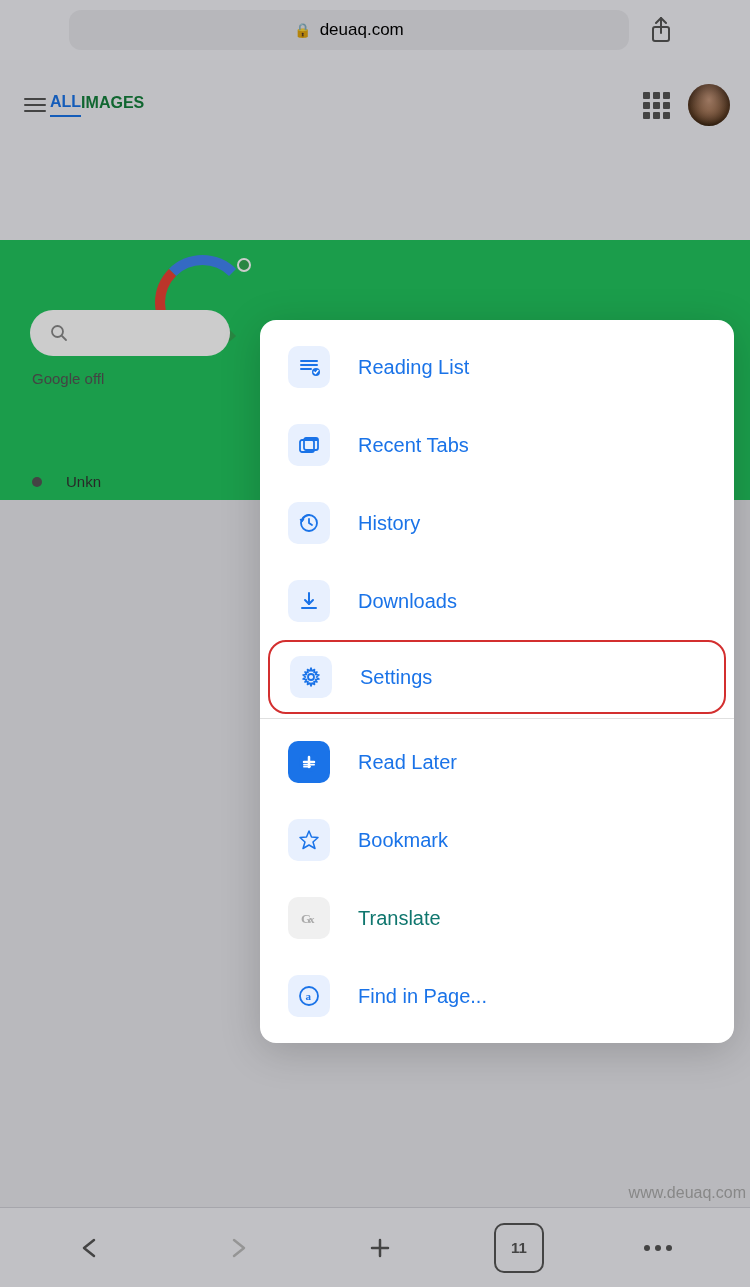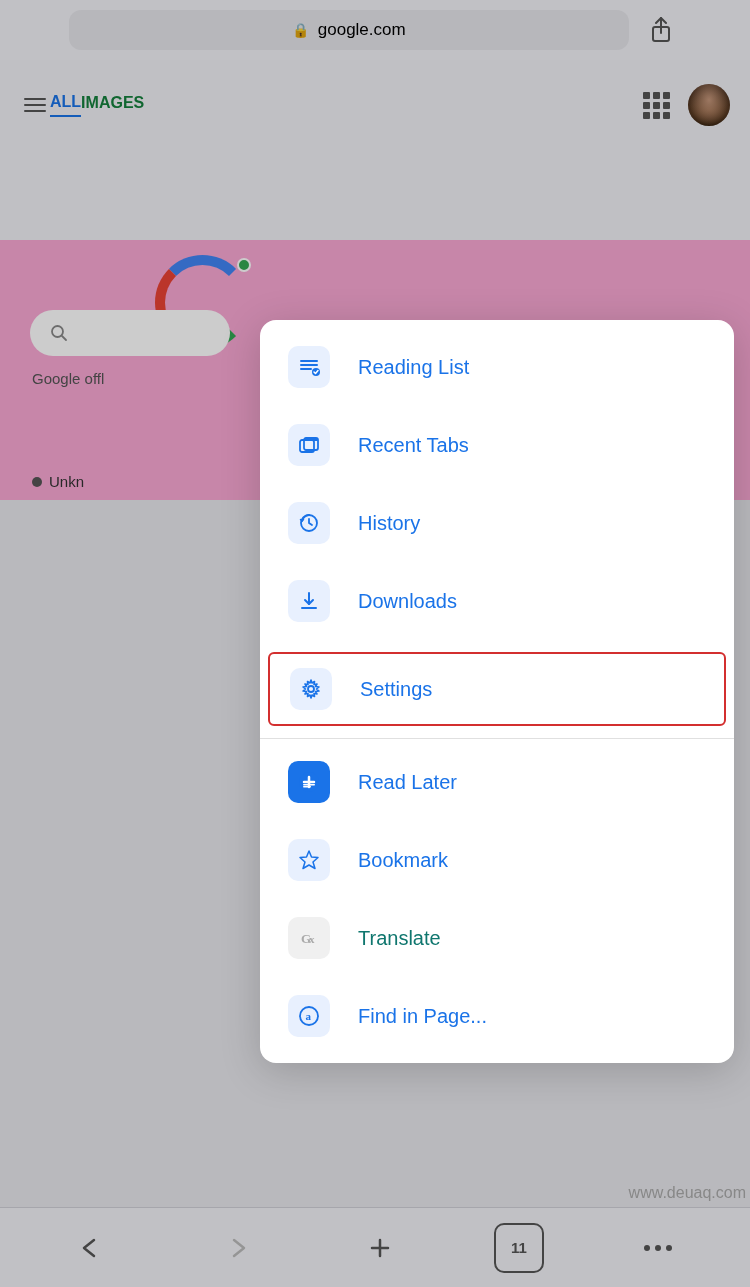--- a/index.html
+++ b/index.html
@@ -198,22 +198,22 @@
     .menu-label.gray {
       color: #0f766e;
     }
     .menu-divider {
       height: 1px;
       background: #e0e0e0;
       margin: 4px 0;
     }
     .settings-item {
       border: 2px solid #d32f2f;
-      border-radius: 6px;
-      margin: 12px 8px;
+      border-radius: 18px;
+      margin: 0 8px;
     }
     .settings-item .menu-item {
       padding: 14px 20px;
     }
 
     
     .bottom-nav {
       position: absolute;
       bottom: 0;
       left: 0;
@@ -268,21 +268,21 @@
       color: #aaa;
       z-index: 2;
     }
   </style>
 </head>
 <body>
 
 <div class="address-bar-container">
   <div class="address-bar">
     <span class="lock-icon">🔒</span>
-    <span class="address-bar-text">google.com</span>
+    <span class="address-bar-text">deuaq.com</span>
   </div>
   <div class="share-btn">
     <svg width="22" height="26" viewBox="0 0 22 26" fill="none">
       <rect x="3" y="10" width="16" height="14" rx="2" stroke="#555" stroke-width="2" fill="none"></rect>
       <path d="M11 1 L11 16" stroke="#555" stroke-width="2" stroke-linecap="round"></path>
       <path d="M6 6 L11 1 L16 6" stroke="#555" stroke-width="2" stroke-linecap="round" stroke-linejoin="round" fill="none"></path>
     </svg>
   </div>
 </div>
 
@@ -307,38 +307,38 @@
           <span></span>
           <span></span>
       </div>
       <div class="avatar">
         <div class="avatar-inner"></div>
       </div>
     </div>
   </div>
 </div>
 
-<div style="position:relative; height:260px; background:#f9a8d4; overflow:hidden;">
+<div style="position:relative; height:260px; background:#22c55e; overflow:hidden;">
 
   <div style="position:absolute; left:155px; top:15px; width:95px; height:95px; border-radius:50%; border: 10px solid #4285f4; border-right-color: transparent; border-bottom-color:#34a853; border-left-color:#ea4335;"></div>
 
   <div style="position:absolute; left:237px; top:18px; width:14px; height:14px; border-radius:50%; background:#34a853; border:2px solid #fff;"></div>
 
   <div class="search-bar">
     <svg width="18" height="18" viewBox="0 0 18 18" fill="none">
       <circle cx="7.5" cy="7.5" r="5.5" stroke="#888" stroke-width="1.8"></circle>
       <path d="M12 12 L16 16" stroke="#888" stroke-width="1.8" stroke-linecap="round"></path>
     </svg>
   </div>
 
   <div style="position:absolute; left:32px; top:130px; color:#555; font-size:15px;">
     <span>Google offl</span>
   </div>
 
-  <div style="position:absolute; bottom:10px; left:32px; display:flex; align-items:center; gap:7px;">
+  <div style="position:absolute; bottom:10px; left:32px; display:flex; align-items:center; gap:24px;">
     <span style="width:10px; height:10px; border-radius:50%; background:#555; display:inline-block;"></span>
     <span style="color:#333; font-size:15px;">Unkn</span>
   </div>
 </div>
 
 <div class="overlay-bg"></div>
 
 <div class="dropdown-menu">
 
   <div class="menu-item">

